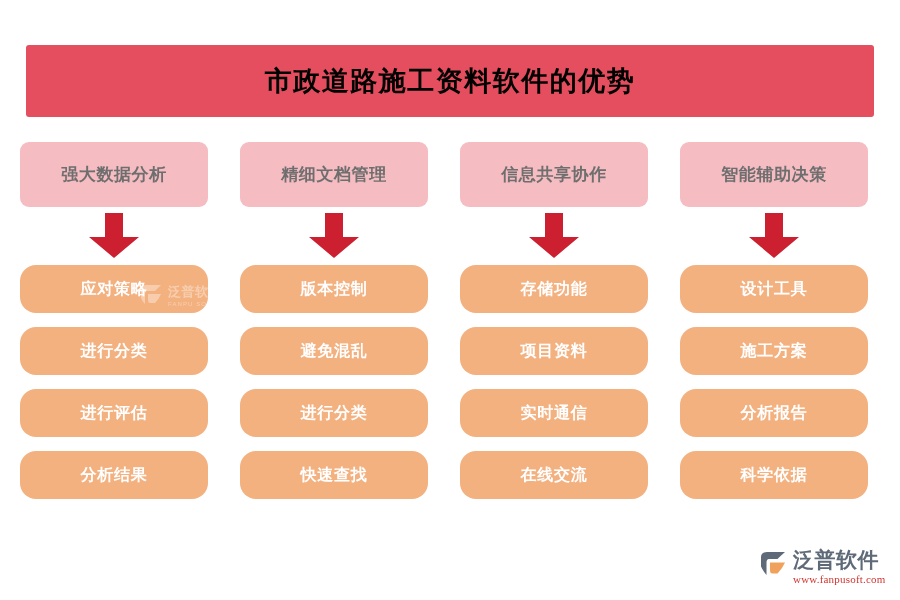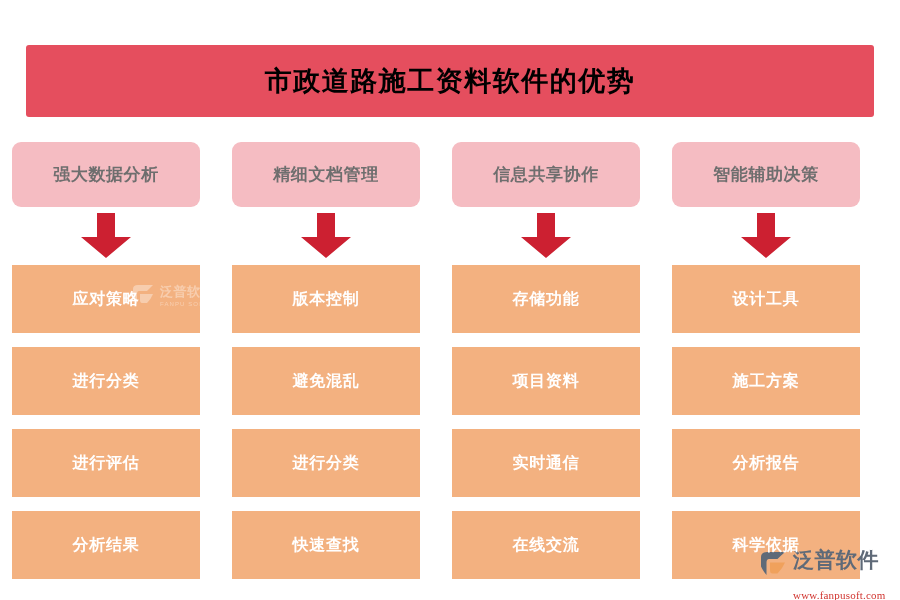--- a/index.html
+++ b/index.html
@@ -42,21 +42,21 @@
     font-size: 27px;
     font-weight: bold;
     letter-spacing: 1.5px;
     line-height: 1;
     white-space: nowrap;
   }
 
   
   .columns {
     position: absolute;
-    left: 12px;
+    left: 20px;
     top: 142px;
     width: 848px;
     display: flex;
     gap: 32px;
     justify-content: flex-end;
   }
   .column {
     width: 195.5px;
     display: flex;
     flex-direction: column;
@@ -86,27 +86,28 @@
     display: flex;
     align-items: center;
     justify-content: center;
   }
   .down-arrow {
     display: block;
   }
 
   
   .orange-card {
-    height: 68px;
+    height: 48px;
     background: #f3b180;
     display: flex;
     align-items: center;
     justify-content: center;
     margin-bottom: 14px;
     position: relative;
+    border-radius: 16px;
   }
   .orange-card:last-of-type {
     margin-bottom: 12px;
   }
   .orange-card-label {
     color: #ffffff;
     font-size: 16px;
     font-weight: bold;
     letter-spacing: 0.8px;
     white-space: nowrap;
@@ -171,21 +172,21 @@
     color: #5f6a78;
     font-size: 21px;
     font-weight: bold;
     letter-spacing: 0.5px;
   }
   .brand-url {
     color: #d1342f;
     font-size: 11px;
     font-family: "Liberation Serif", "DejaVu Serif", serif;
     letter-spacing: 0.2px;
-    margin-top: 20px;
+    margin-top: 4px;
   }
 </style>
 </head>
 <body>
 
 <div id="canvas">
 
   <div class="header-banner">
     <div class="header-title">市政道路施工资料软件的优势</div>
   </div>

